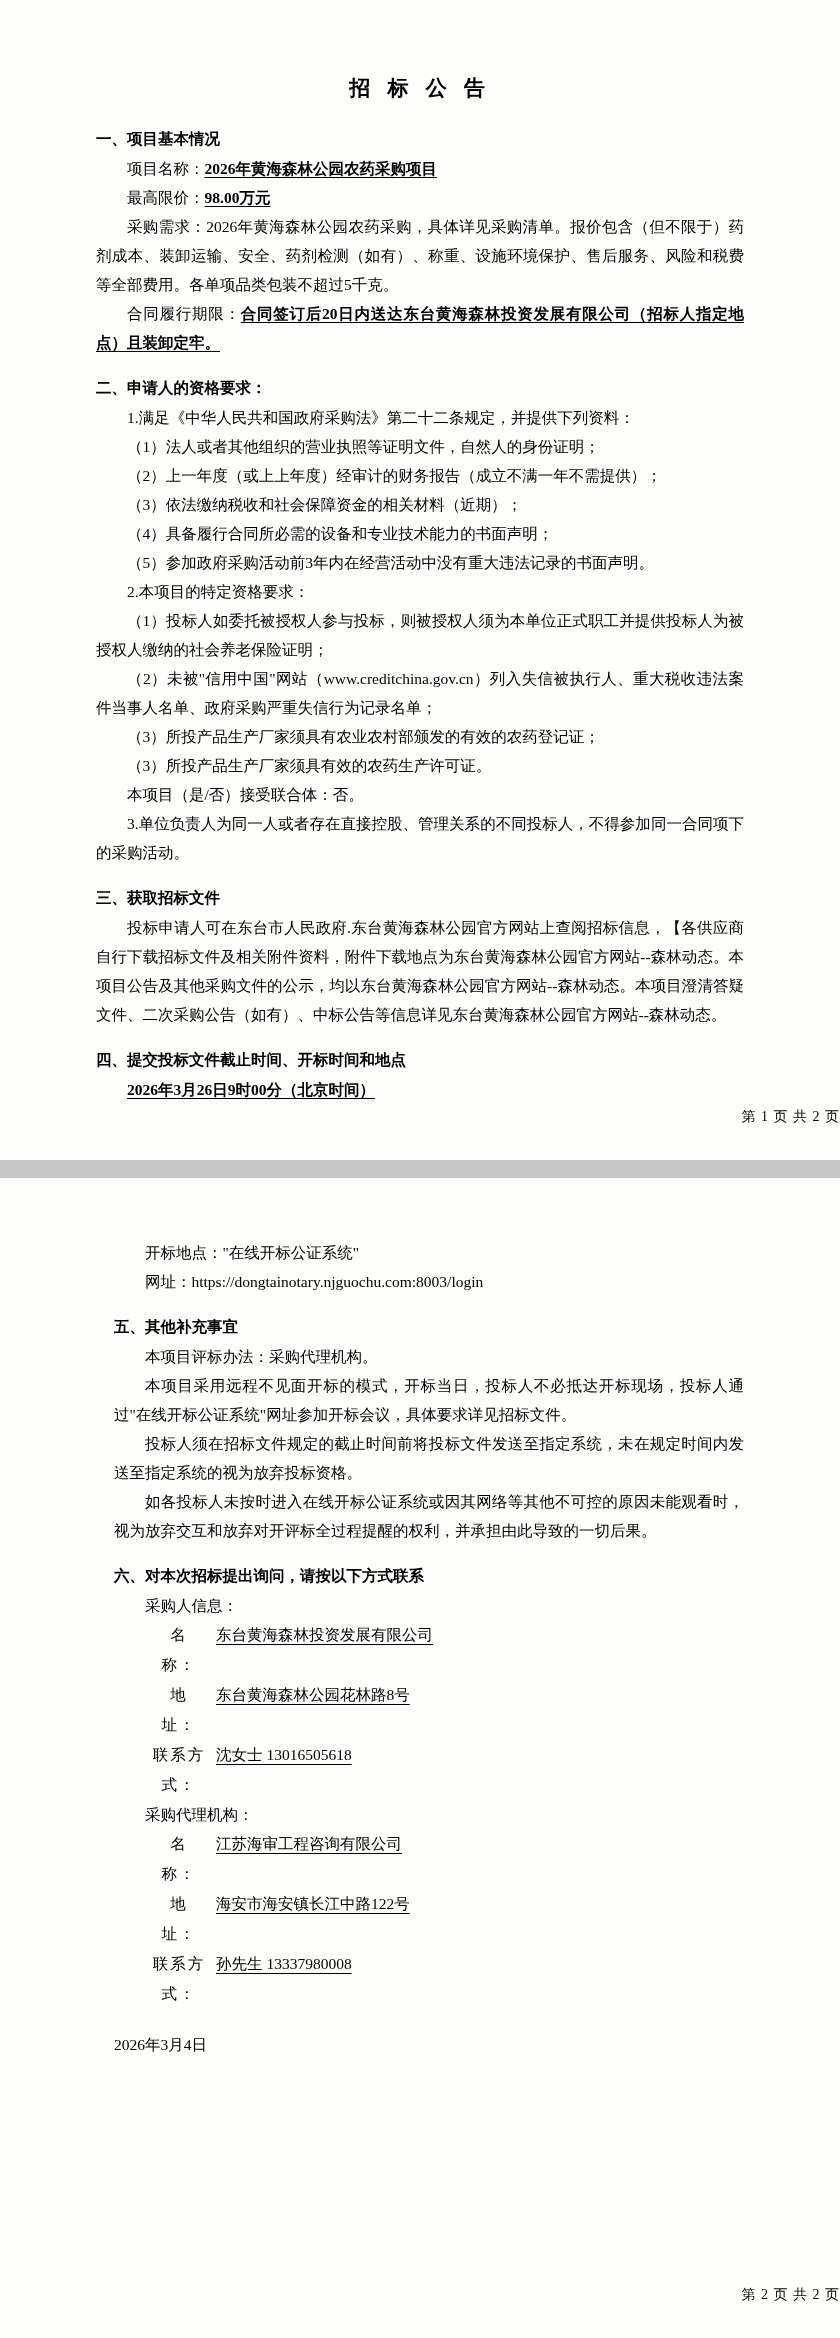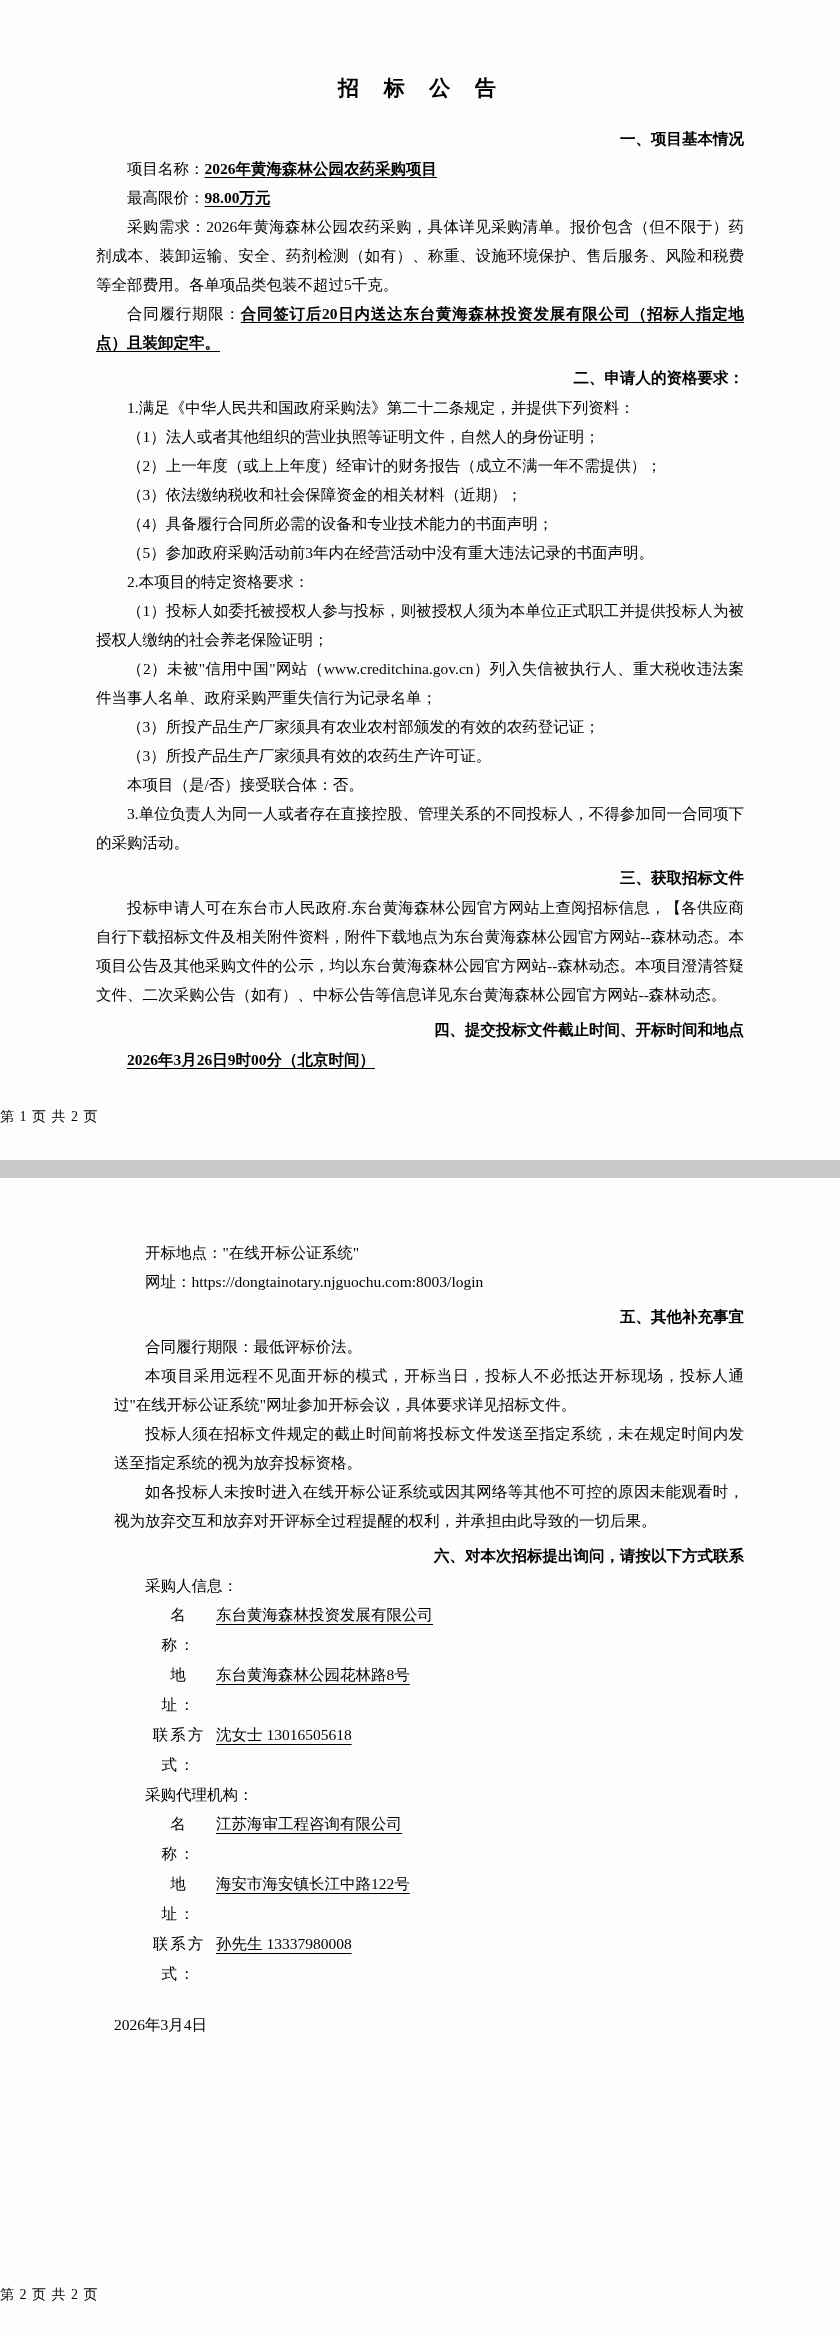--- a/index.html
+++ b/index.html
@@ -19,44 +19,43 @@
   }
   .page.p1 { height: 1160px; padding: 60px 96px 0 96px; }
   .page.p2 { height: 1160px; padding: 60px 96px 0 96px; margin-top: 18px; }
 
   .doc-title {
     text-align: center;
     font-size: 21px;
     font-weight: bold;
     letter-spacing: 6px;
     margin: 14px 0 22px 0;
-    font-family: Liberation Mono, monospace;
+    font-family: Liberation Serif, serif;
   }
   .sec-title {
     font-size: 15.5px;
     font-weight: bold;
     line-height: 30px;
-    margin-top: 6px;
-    text-align: right;
+    margin-top: 16px;
   }
   p.t {
     font-size: 15.5px;
     line-height: 29px;
     margin: 0;
     text-align: justify;
     text-justify: inter-ideograph;
   }
   .ind2 { text-indent: 31px; }
   .u { text-decoration: underline; text-underline-offset: 3px; font-weight: bold; }
   .footer {
     position: absolute;
     bottom: 34px;
     left: 0;
     width: 100%;
-    text-align: left;
+    text-align: right;
     font-size: 14px;
     letter-spacing: 1px;
   }
   .date-line {
     text-align: left;
     font-size: 15.5px;
     margin-top: 26px;
     padding-right: 20px;
   }
   .contact-row {
@@ -136,21 +135,21 @@
     <p class="t ind2">
       <span>开标地点：</span><span>"在线开标公证系统"</span>
     </p>
 
     <p class="t ind2">
       <span>网址：</span><span>https://dongtainotary.njguochu.com:8003/login</span>
     </p>
 
     <div class="sec-title">五、其他补充事宜</div>
 
-    <p class="t ind2">合同履行期限：最低评标价法。</p>
+    <p class="t ind2">本项目评标办法：采购代理机构。</p>
     <p class="t ind2">本项目采用远程不见面开标的模式，开标当日，投标人不必抵达开标现场，投标人通过"在线开标公证系统"网址参加开标会议，具体要求详见招标文件。</p>
     <p class="t ind2">投标人须在招标文件规定的截止时间前将投标文件发送至指定系统，未在规定时间内发送至指定系统的视为放弃投标资格。</p>
     <p class="t ind2">如各投标人未按时进入在线开标公证系统或因其网络等其他不可控的原因未能观看时，视为放弃交互和放弃对开评标全过程提醒的权利，并承担由此导致的一切后果。</p>
 
     <div class="sec-title">六、对本次招标提出询问，请按以下方式联系</div>
 
     <p class="t ind2">采购人信息：</p>
 
     <div class="indent-block">
       <div class="contact-row">

